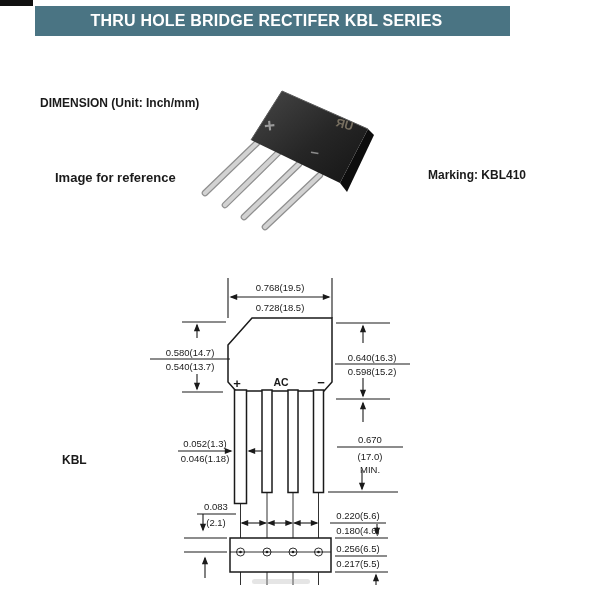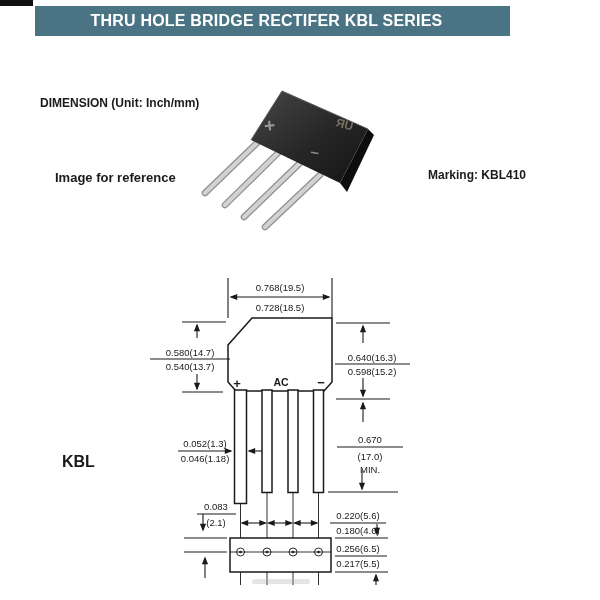--- a/index.html
+++ b/index.html
@@ -9,21 +9,21 @@
   #corner-notch{position:absolute;left:0;top:0;width:33px;height:6px;background:#111;}
   #title-bar{position:absolute;left:35px;top:6px;width:475px;height:30px;
              display:flex;align-items:center;justify-content:center;padding-right:12px;
              box-sizing:border-box;}
   #title-bar .title{color:#fff;font-weight:bold;font-size:16px;letter-spacing:.2px;}
   
   .h-label{position:absolute;font-weight:bold;white-space:nowrap;margin-top:44px;}
   #dim-heading{left:40px;top:52px;font-size:12px;}
   #img-caption{left:55px;top:126px;font-size:13px;}
   #marking-label{left:428px;top:124px;font-size:12px;}
-  #kbl-label{left:62px;top:409px;font-size:16px;}
+  #kbl-label{left:62px;top:409px;font-size:12px;}
   
   .dim-text{font:9.5px "Liberation Sans",sans-serif;fill:#1a1a1a;}
   .body-text{font:bold 10.5px "Liberation Sans",sans-serif;fill:#1a1a1a;}
   .body-sign{font:bold 13px "Liberation Sans",sans-serif;fill:#1a1a1a;}
   .dline{stroke:#1a1a1a;stroke-width:1.1;fill:none;}
   .oline{stroke:#1a1a1a;stroke-width:1.5;fill:#fff;}
   .cline{stroke:#1a1a1a;stroke-width:0.9;fill:none;}
 </style>
 </head>
 <body>

